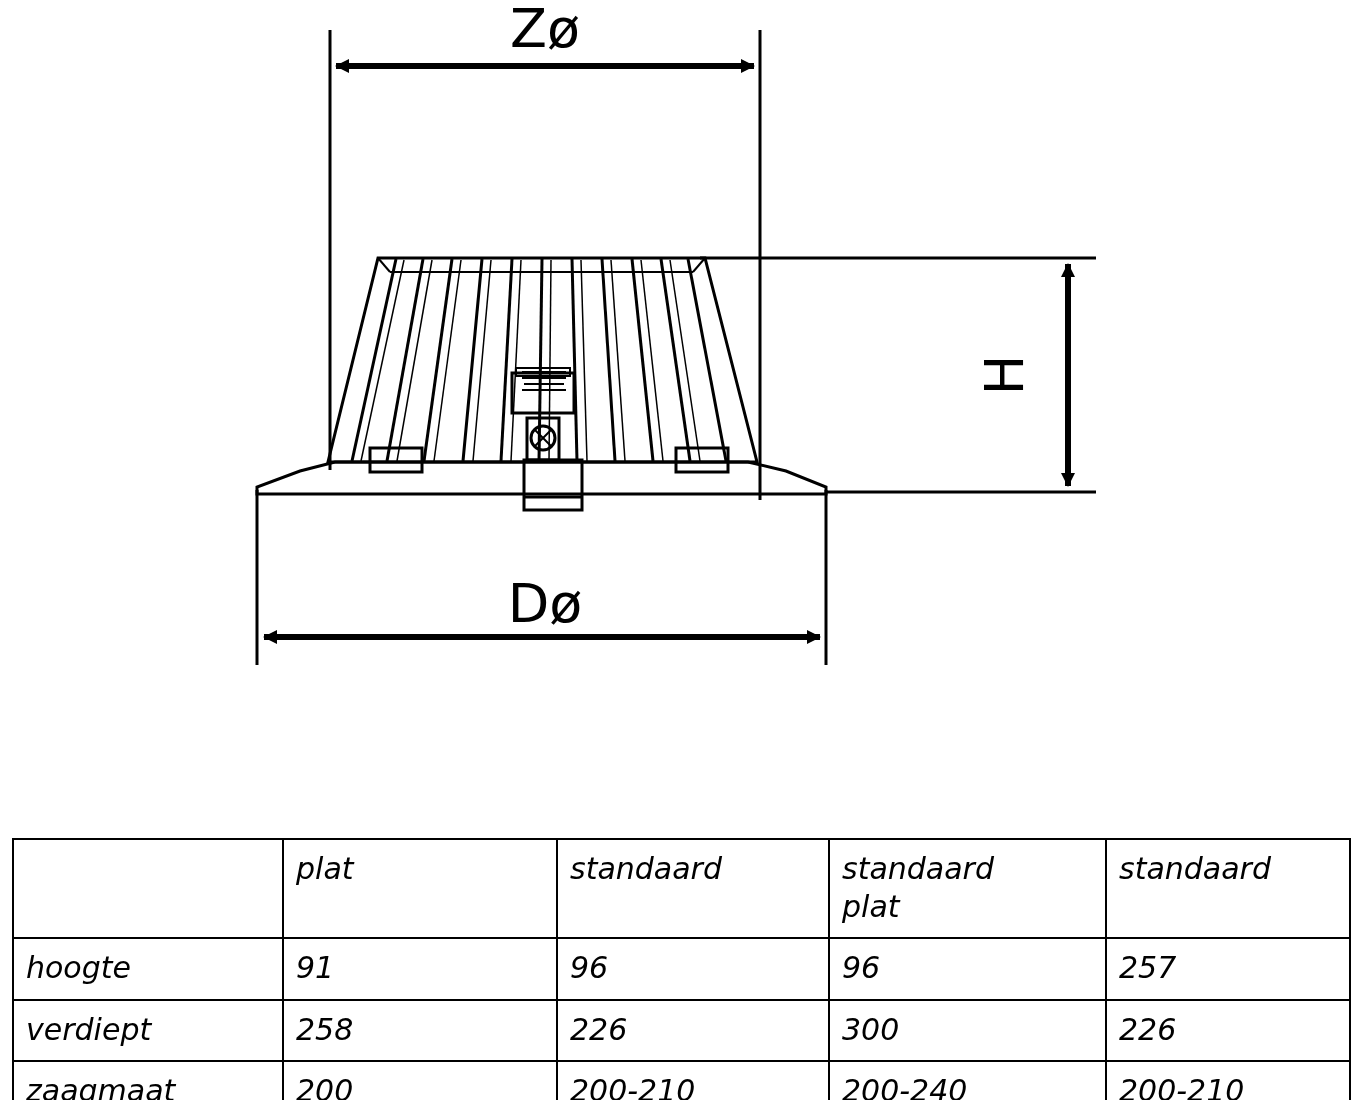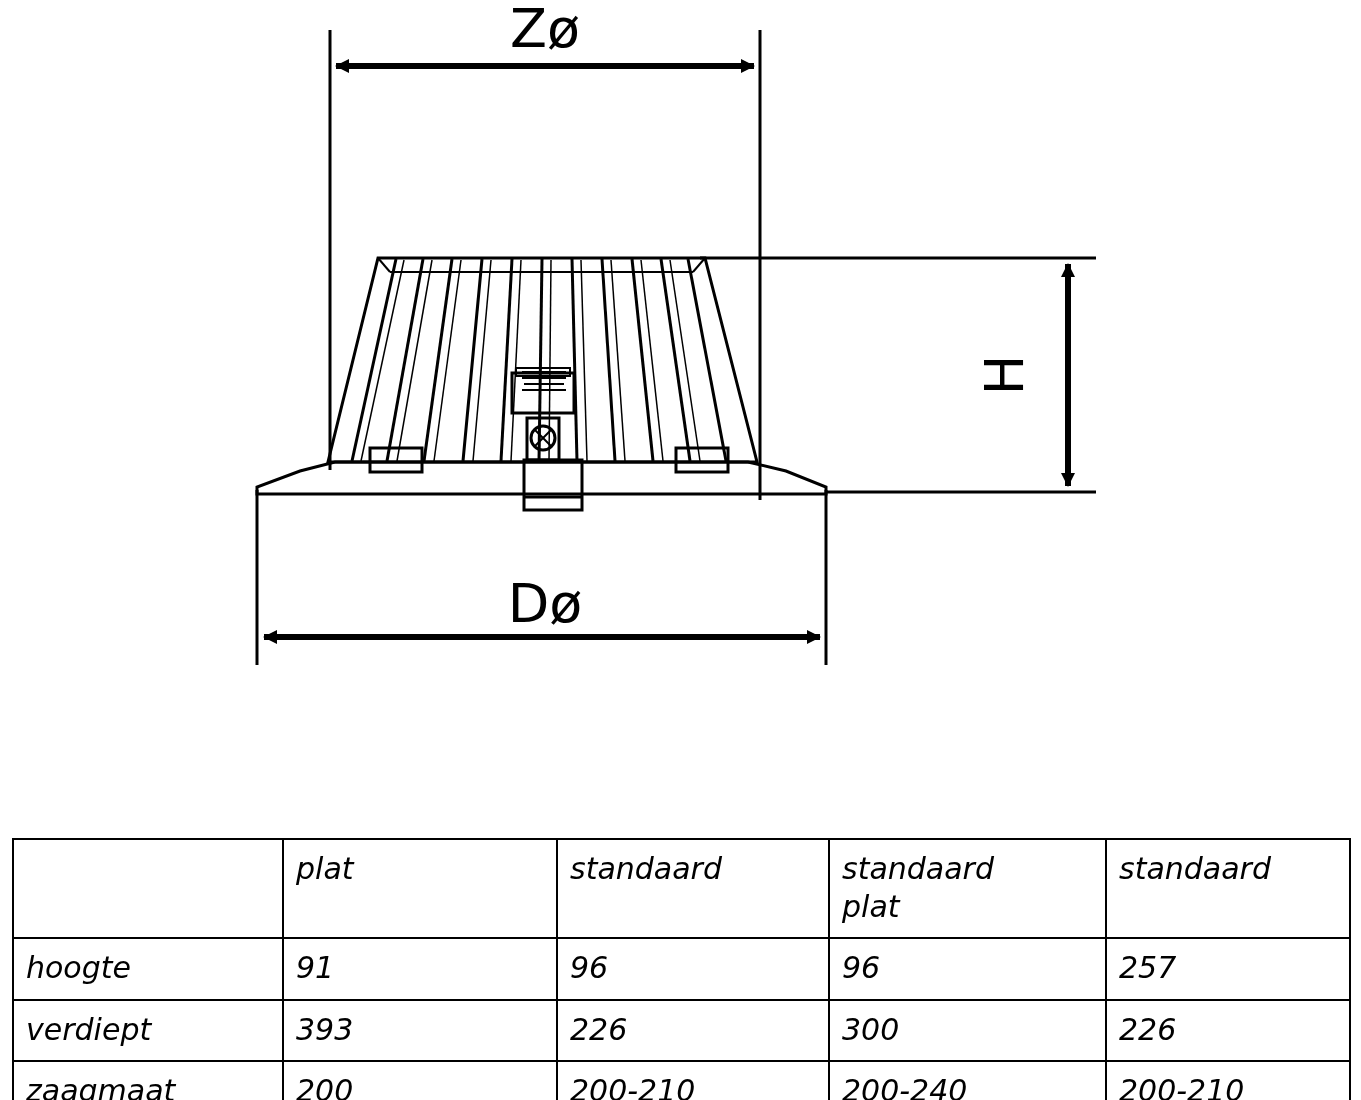--- a/index.html
+++ b/index.html
@@ -184,21 +184,21 @@
     <tr class="data-row">
       <td>hoogte</td>
       <td>91</td>
       <td>96</td>
       <td>96</td>
       <td>257</td>
     </tr>
 
     <tr class="data-row">
       <td>verdiept</td>
-      <td>393</td>
+      <td>258</td>
       <td>226</td>
       <td>300</td>
       <td>226</td>
     </tr>
 
     <tr class="data-row">
       <td>zaagmaat</td>
       <td>200</td>
       <td>200-210</td>
       <td>200-240</td>

